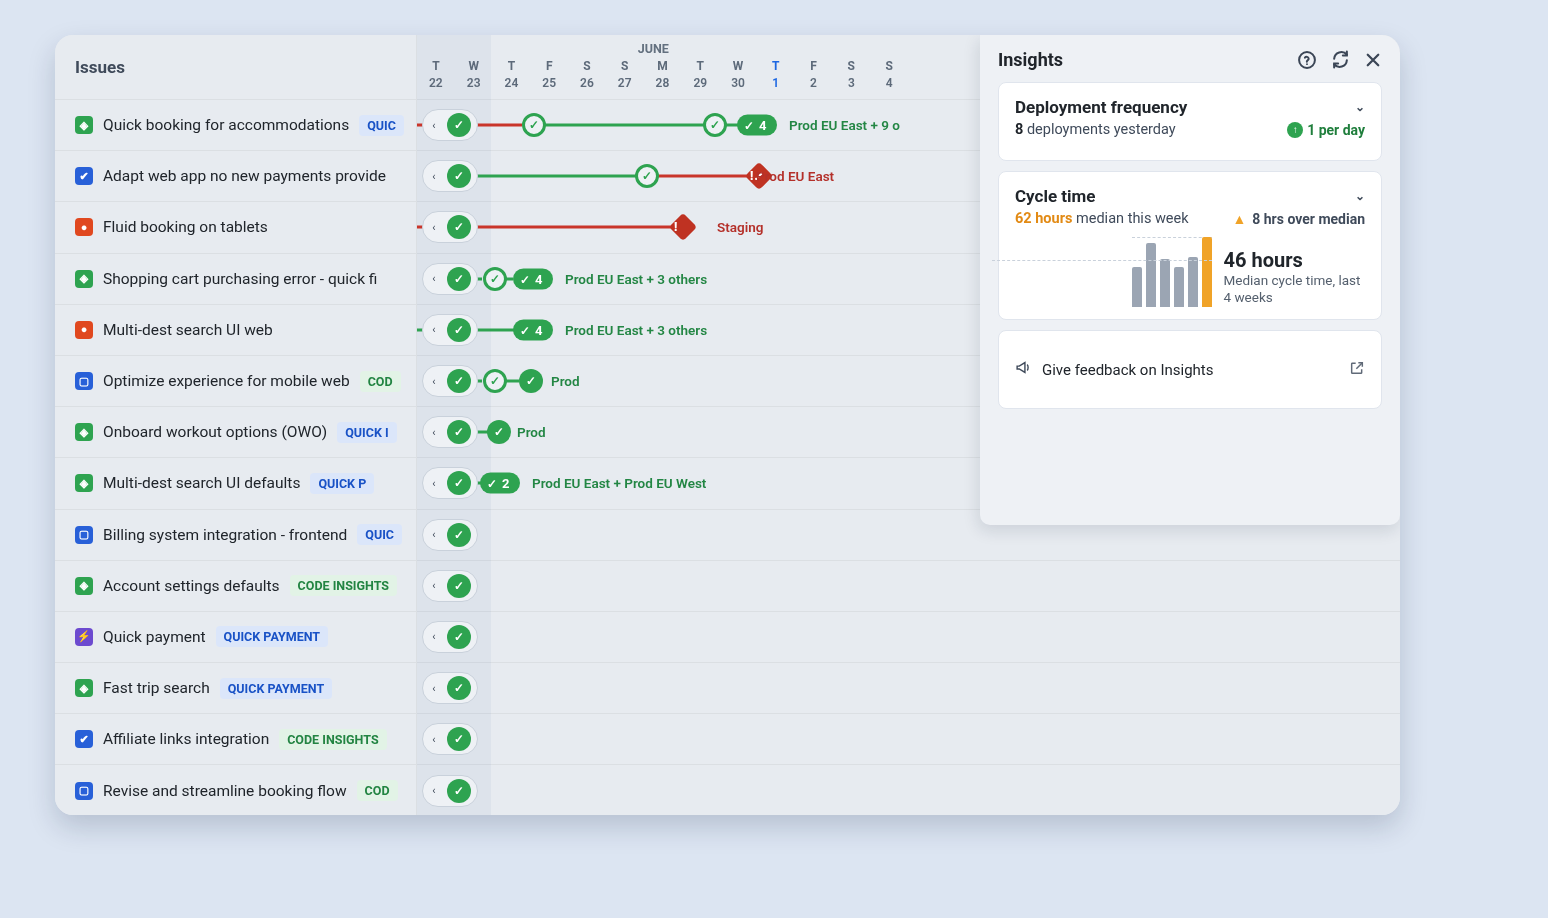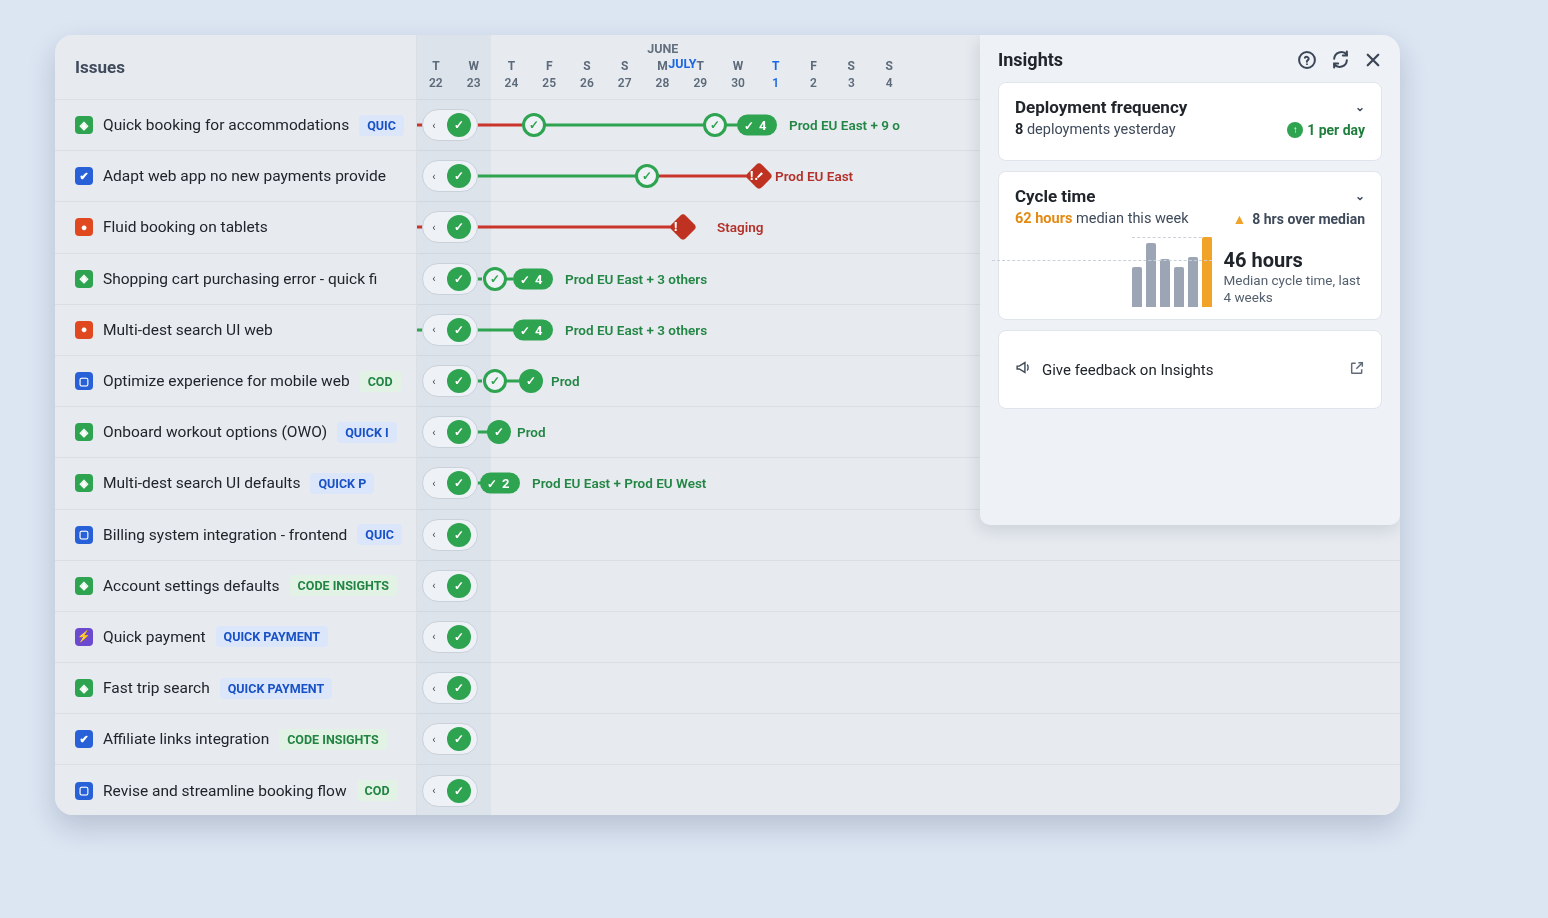--- a/index.html
+++ b/index.html
@@ -95,21 +95,20 @@
     overflow: hidden;
   }
   .timeline-header {
     height: 64px;
     position: relative;
   }
   .month-bar {
     display: flex;
     justify-content: flex-start;
     padding-top: 6px;
-    flex-direction: column;
   }
   .month-label {
     font-size: 12.5px;
     font-weight: 700;
     color: #63707F;
     width: 50%;
     text-align: center;
   }
   .month-label.active { color:#1D67E2; }
   .days-bar {
@@ -483,21 +482,21 @@
       <div class="t-row">
         <div class="pill">
           <span class="chevron-left">‹</span>
           <span class="dot dot-green checkmark"></span>
         </div>
         <div class="track-line line-green" style="left:55px; width:165px;"></div>
         <span class="dot dot-outline-green checkmark" style="position:absolute; left:218px; top:50%; transform:translateY(-50%);"></span>
         <div class="track-line line-red" style="left:238px; width:98px;"></div>
         <span class="dot dot-red exmark" style="position:absolute; left:332px; top:50%; transform:translateY(-50%); width:20px; height:20px; border-radius:4px; transform:translateY(-50%) rotate(45deg);"></span>
         <span style="position:absolute; left:333px; top:50%; transform:translateY(-50%); color:#fff; z-index:6; font-weight:900; font-size:12px;">!</span>
-        <span class="env-label env-red" style="left:358px;">Prod EU East</span>
+        <span class="env-label env-red" style="left:339px;">Prod EU East</span>
       </div>
 
       <div class="t-row">
         <div class="track-line line-red" style="left:-8px; width:20px;"></div>
         <div class="pill">
           <span class="chevron-left">‹</span>
           <span class="dot dot-green checkmark"></span>
         </div>
         <div class="track-line line-red" style="left:55px; width:205px;"></div>
         <span class="dot dot-red" style="position:absolute; left:256px; top:50%; transform:translateY(-50%) rotate(45deg); width:20px; height:20px; border-radius:4px;"></span>

